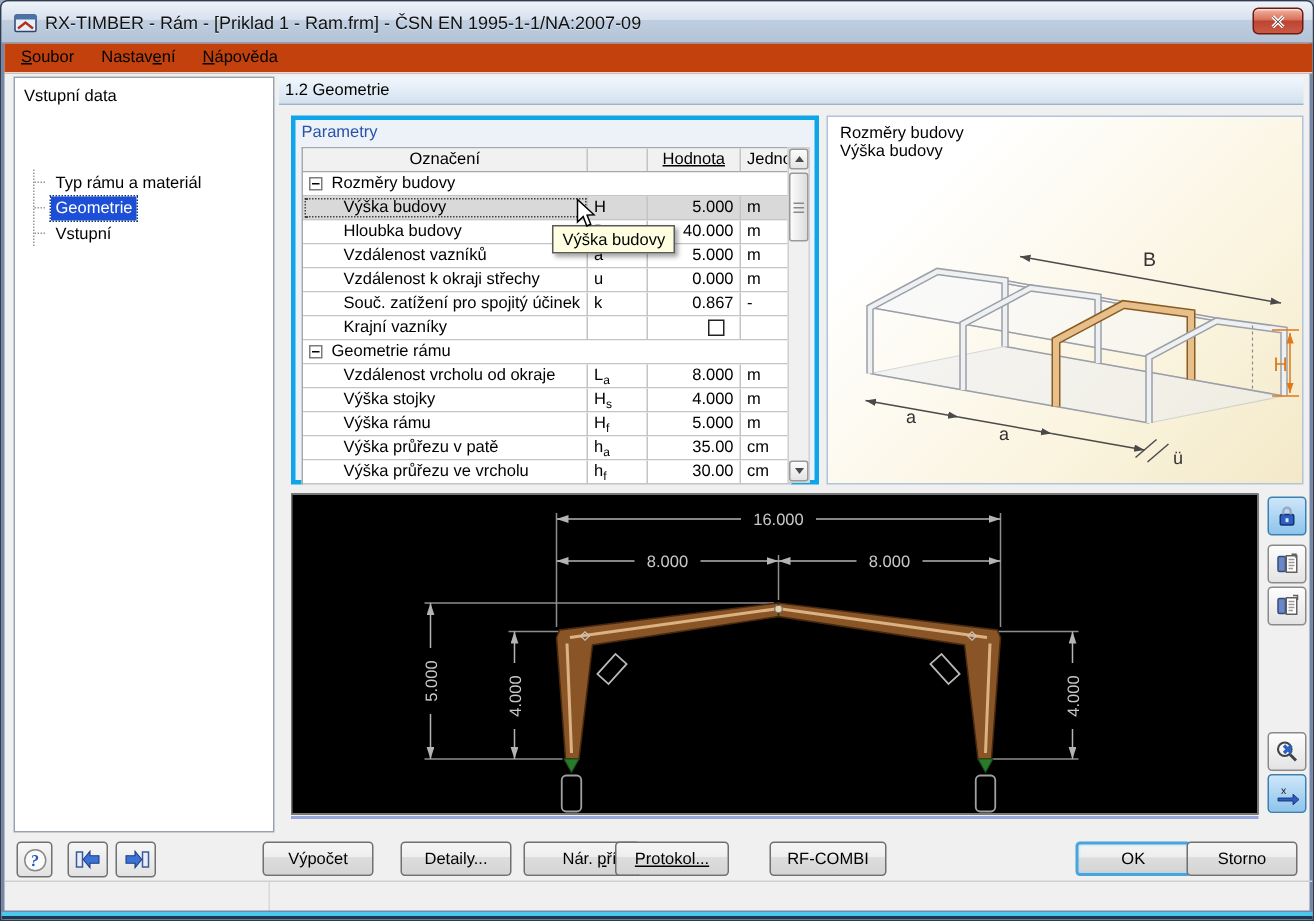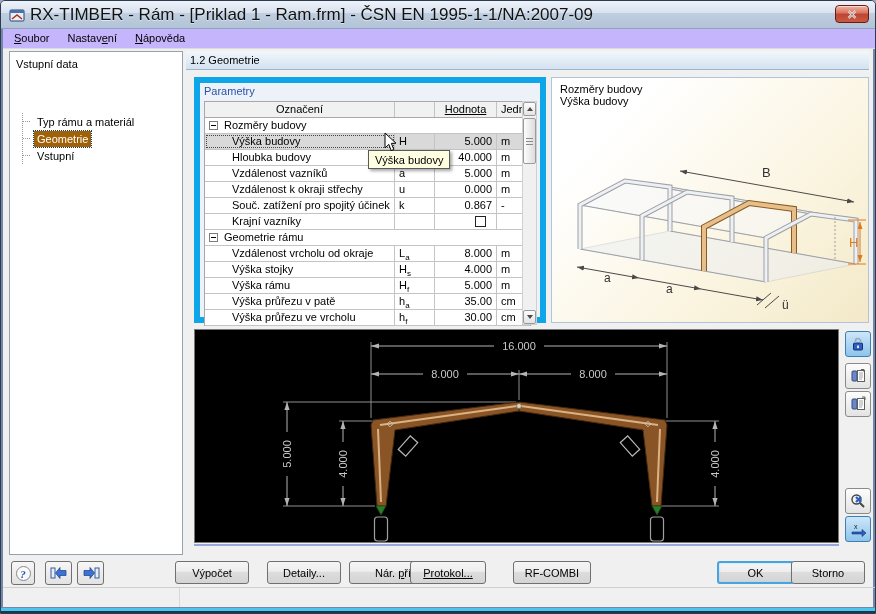--- a/index.html
+++ b/index.html
@@ -8,46 +8,46 @@
     position:relative; width:876px; height:614px; background:#f0f0f0;
     border:1px solid #2e3a52; border-radius:5px 5px 0 0; overflow:hidden;
     box-shadow:inset 2px 0 0 #7487a6, inset -2px 0 0 #7487a6;
     font-size:11px; color:#000;
   }
   
   .titlebar{position:absolute;left:0;top:0;width:876px;height:28px;
     background:linear-gradient(#eef3f9,#d7e1ee 45%,#bfcee0 46%,#b3c4d8);
     border-bottom:1px solid #8fa2bb; display:flex;align-items:center;padding:0 8px;}
   .app-icon{width:16px;height:16px;margin-right:5px;flex:0 0 auto;}
-  .title-text{font-size:17px;color:#111;white-space:nowrap;text-shadow:0 1px 0 rgba(255,255,255,.5);}
+  .title-text{font-size:12px;color:#111;white-space:nowrap;text-shadow:0 1px 0 rgba(255,255,255,.5);}
   .close-btn{position:absolute;right:8px;top:4px;width:34px;height:18px;border-radius:4px;
     background:linear-gradient(#f0b5a2,#d8705a 45%,#bd4433 50%,#c85a42);
     border:1px solid #6e1a14; box-shadow:inset 0 1px 0 rgba(255,255,255,.55);
     display:flex;align-items:center;justify-content:center;cursor:default;}
   
-  .menubar{position:absolute;left:2px;top:28px;width:872px;height:20px;background:#c4b5fd;
+  .menubar{position:absolute;left:2px;top:28px;width:872px;height:20px;background:#c2410c;
     border-bottom:1px solid #dcdcdc;display:flex;align-items:stretch;padding-left:2px;text-align:center;}
   .menu-item{padding:3px 9px 0 9px;cursor:default;}
   .menu-item u{text-decoration:underline;}
   
   .sidebar{position:absolute;left:8px;top:50px;width:174px;height:504px;background:#fff;
     border:1px solid #98a2ae; padding:4px 6px;}
   .tree-root{height:17px;line-height:17px;}
   .tree-children{margin-left:6px;border-left:1px dotted #9a9a9a;margin-top:40px;}
   .tree-item{height:17px;line-height:16px;white-space:nowrap;display:flex;align-items:center;cursor:default;}
   .tree-item::before{content:"";width:7px;border-top:1px dotted #9a9a9a;margin-right:4px;flex:0 0 auto;}
   .tree-item span{padding:0 3px;}
-  .tree-item.sel span{background:#a16207;color:#fff;outline:1px dotted #14406e;}
+  .tree-item.sel span{background:#1d4ed8;color:#fff;outline:1px dotted #14406e;}
   
   .section-header{position:absolute;left:185px;top:50px;width:683px;height:19px;
     background:linear-gradient(#f2f7fc,#d3e2f0);border-bottom:1px solid #9db4ca;
     line-height:18px;padding-left:4px;}
   
   .params-box{position:absolute;left:193px;top:76px;width:352px;height:246px;
-    background:#edf2f9;border:6px solid #0ea5e9;}
+    background:#edf2f9;border:3px solid #0ea5e9;}
   .params-label{color:#2a52a8;padding:2px 0 1px 4px;height:17px;}
   .ptable{position:absolute;left:4px;top:18px;width:327px;background:#fff;border:1px solid #a8a8a8;border-bottom:none;}
   .trow{display:flex;height:16px;border-bottom:1px solid #c4c4c4;background:#fff;}
   .trow.hdr{background:#f1f1f1;border-bottom:1px solid #a8a8a8;}
   .c{height:15px;line-height:15px;border-right:1px solid #c4c4c4;overflow:hidden;white-space:nowrap;}
   .c-name{width:190px;padding-left:27px;}
   .hdr .c-name{text-align:center;padding-left:0;}
   .c-sym{width:40px;padding-left:4px;}
   .c-val{width:62px;text-align:right;padding-right:4px;}
   .hdr .c-val{text-align:center;padding-right:0;text-decoration:underline;}

